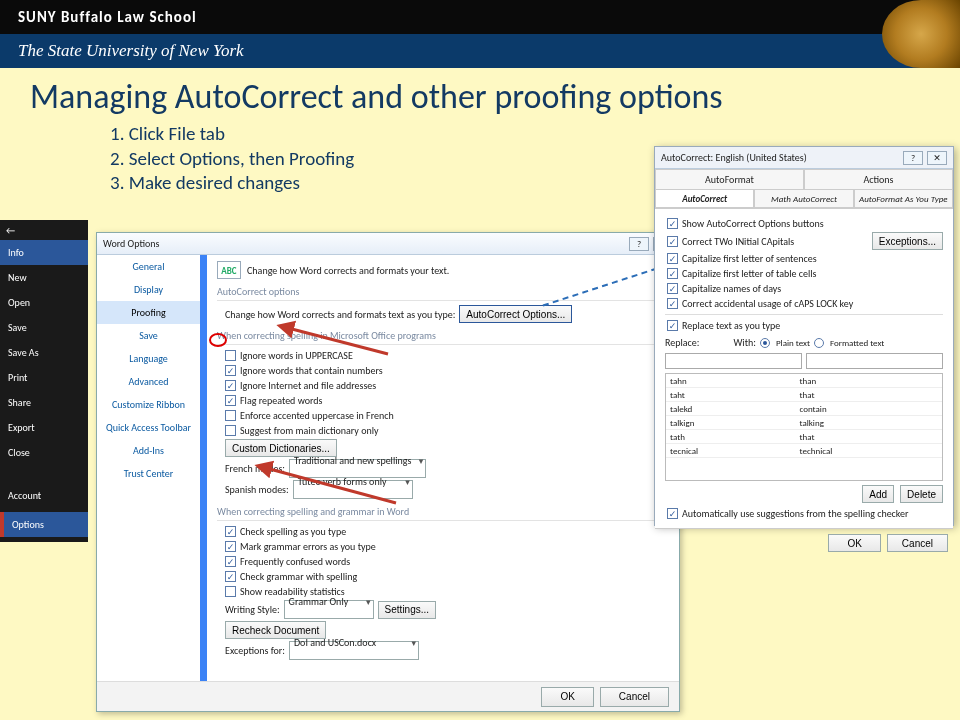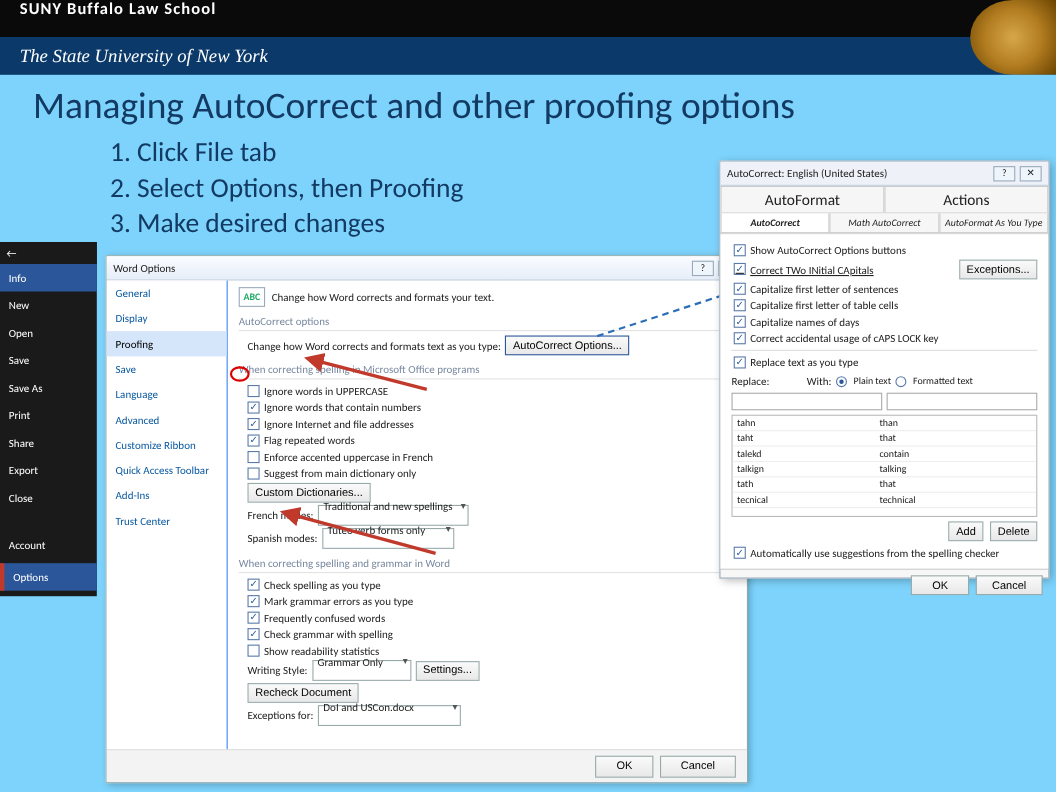--- a/index.html
+++ b/index.html
@@ -11,32 +11,32 @@
     position: relative;
   }
   
   .banner {
     height: 68px;
     background: linear-gradient(#0a0a0a 0%, #0a0a0a 50%, #0b3a6a 50%, #0b3a6a 100%);
     position: relative;
     color: #fff;
     padding-left: 18px;
   }
-  .banner .top { height: 34px; display:flex; }
+  .banner .top { height: 34px; display:flex; align-items:center; }
   .banner .top span { font-weight:700; letter-spacing:1px; font-size:15px; }
   .banner .bot { height:34px; display:flex; align-items:center; font-style:italic; font-family:"Times New Roman",serif; font-size:17px; }
   .seal {
     position:absolute; right:0; top:0; width:78px; height:68px;
     background: radial-gradient(circle at 50% 50%, #d6a74a 0%, #b27c20 50%, #6a4400 100%);
     border-radius:50% 0 0 50%;
   }
   
-  .slide { position:absolute; left:0; right:0; top:68px; bottom:0; background:#7dd3fc; }
+  .slide { position:absolute; left:0; right:0; top:68px; bottom:0; background:#fef9c3; }
   .title { font-size:34px; color:#133a63; font-family:Calibri,Arial,sans-serif; padding:8px 0 2px 30px; }
-  .steps { position:absolute; left:100px; top:54px; color:#133a63; font-size:25px; line-height:1.3; }
+  .steps { position:absolute; left:110px; top:54px; color:#133a63; font-size:19px; line-height:1.3; }
   .ann { position:absolute; color:#c0392b; font-size:17px; line-height:1.2; }
 
   
   .filemenu {
     position:absolute; left:0; top:152px; width:88px; height:322px;
     background:#1a1a1a; color:#fff; font-size:10px;
   }
   .filemenu .back { height:20px; display:flex; align-items:center; padding-left:6px; background:#1a1a1a;}
   .filemenu .item { padding:6px 8px; }
   .filemenu .info { background:#2b579a; }
@@ -48,21 +48,21 @@
     position:absolute; left:96px; top:164px; width:584px; height:480px;
     border:1px solid #8aa; background:#fff;
     box-shadow:2px 2px 6px rgba(0,0,0,.25);
     font-size:10px; color:#222;
   }
   .dlg-title { height:22px; background:linear-gradient(#fafcff,#e6eef8); border-bottom:1px solid #bcd;
     display:flex; align-items:center; padding:0 6px; justify-content:space-between;}
   .dlg-title .tbtn { display:inline-flex; gap:4px;}
   .dlg-title .wb { width:20px; height:14px; border:1px solid #9ab; background:#eef5fb; font-size:9px; text-align:center; line-height:12px;}
   .dlg-body { display:flex; height:calc(100% - 22px - 30px); }
-  .dlg-nav { width:110px; border-right:1px solid #3b82f6; background:#fff; }
+  .dlg-nav { width:110px; border-right:7px solid #3b82f6; background:#fff;text-align:center; }
   .dlg-nav div { padding:5px 8px; color:#0b5aa1; }
   .dlg-nav .sel { background:#d5e6fa; color:#000; }
   .dlg-main { flex:1; padding:6px 10px; overflow:hidden; position:relative;}
   .headrow { display:flex; align-items:center; gap:6px; margin-bottom:6px;}
   .headrow .abc { width:24px; height:18px; border:1px solid #9ab; display:flex; align-items:center; justify-content:center; font-weight:bold; color:#2a6; font-size:9px;}
   .sect { color:#7a8aa1; font-size:10px; margin:6px 0 4px; border-bottom:1px solid #e3e3e3; padding-bottom:2px;}
   .row { display:flex; align-items:center; gap:4px; margin:2px 0 2px 8px;}
   .chk { width:11px; height:11px; border:1px solid #5a7aaa; background:#fff; display:inline-flex; align-items:center; justify-content:center; font-size:9px; color:#2b579a;}
   .chk.on::after{ content:"✓"; }
   .btn { border:1px solid #9aa; background:linear-gradient(#fafafa,#e8e8e8); padding:1px 6px; height:18px; font-size:10px;}
@@ -75,28 +75,28 @@
   svg.arrow{ position:absolute; overflow:visible; }
 
   
   .acdlg{
     position:absolute; right:6px; top:78px; width:300px; height:380px;
     border:1px solid #9ab; background:#f7f7f7;
     box-shadow:2px 2px 8px rgba(0,0,0,.3);
     font-size:10px; color:#222;
   }
   .acdlg .dlg-title{ background:#eef2f8;}
-  .tabs{ display:flex; border-bottom:1px solid #ccc; background:#f0f0f0; font-size:14px;}
+  .tabs{ display:flex; border-bottom:1px solid #ccc; background:#f0f0f0; font-size:10px;}
   .tabs div{ flex:1; text-align:center; padding:3px 2px; border:1px solid #ccc; border-bottom:none; background:#f6f6f6;}
   .tabs2{ display:flex; border-bottom:1px solid #ccc; font-size:9px;font-style:italic;}
   .tabs2 div{ flex:1; text-align:center; padding:3px 2px; border:1px solid #ccc; border-top:none; background:#f6f6f6;}
   .tabs2 .on{ background:#fff; font-weight:bold;}
   .acbody{ padding:6px 10px; background:#fff;}
   .acbody .row{ margin-left:2px;}
-  .replace-grid{ border:1px solid #bbb; height:93px; margin-top:4px; background:#fff; overflow:hidden;}
+  .replace-grid{ border:1px solid #bbb; height:108px; margin-top:4px; background:#fff; overflow:hidden;}
   .replace-grid table{ width:100%; border-collapse:collapse; font-size:9px;}
   .replace-grid td{ padding:1px 4px; border-bottom:1px solid #eee;}
   .replace-head{ display:flex; gap:4px; margin-top:4px; align-items:center;}
   .replace-head input{ border:1px solid #aaa; height:16px; flex:1; font-size:9px;}
   .radio{ width:10px;height:10px;border:1px solid #5a7aaa;border-radius:50%; display:inline-block; margin-right:2px; position:relative;}
   .radio.on::after{content:""; position:absolute; inset:2px; background:#2b579a; border-radius:50%;}
   .acfoot{ border-top:1px solid #ccc; padding:5px; display:flex; justify-content:flex-end; gap:6px;}
 
   
   .dashline{ position:absolute; border-top:2px dashed #2b6db7; }
@@ -296,21 +296,21 @@
       <div class="on">AutoCorrect</div>
       <div>Math AutoCorrect</div>
       <div>AutoFormat As You Type</div>
     </div>
     <div class="acbody">
       <div class="row">
           <span class="chk on"></span>
           <span>Show AutoCorrect Options buttons</span>
         </div>
       <div class="row" style="justify-content:space-between;">
-        <span style="display:flex;gap:4px;text-decoration:underline;">
+        <span style="display:flex;align-items:center;gap:4px;">
             <span class="chk on"></span>
             <span>Correct TWo INitial CApitals</span>
           </span>
         <button class="btn">Exceptions...</button>
       </div>
       <div class="row">
           <span class="chk on"></span>
           <span>Capitalize first letter of sentences</span>
         </div>
       <div class="row">

